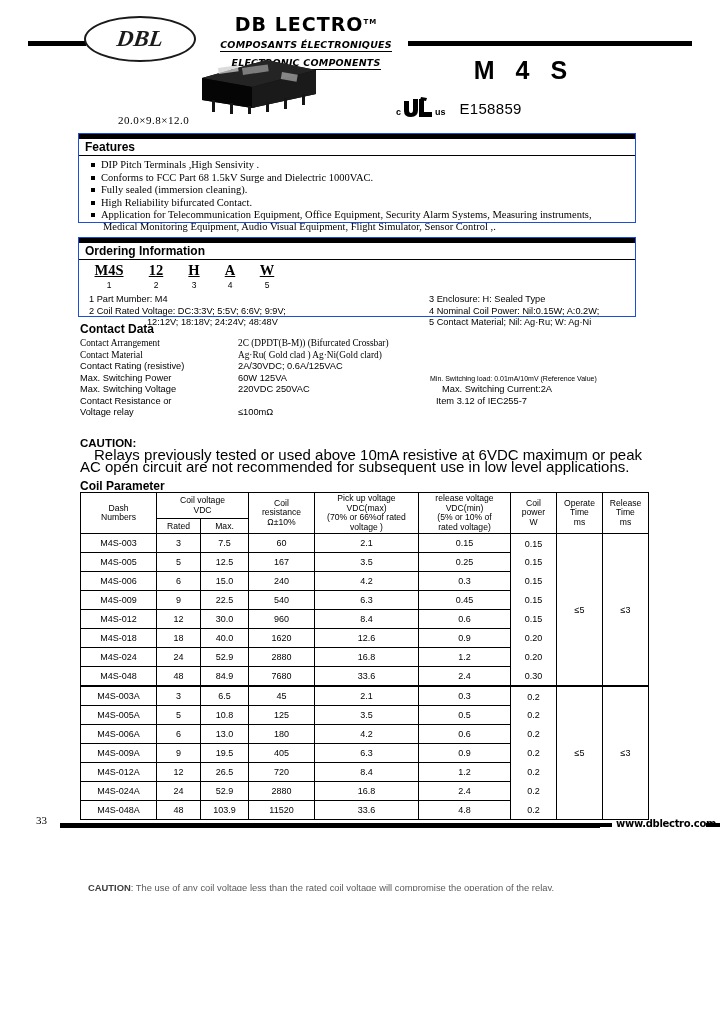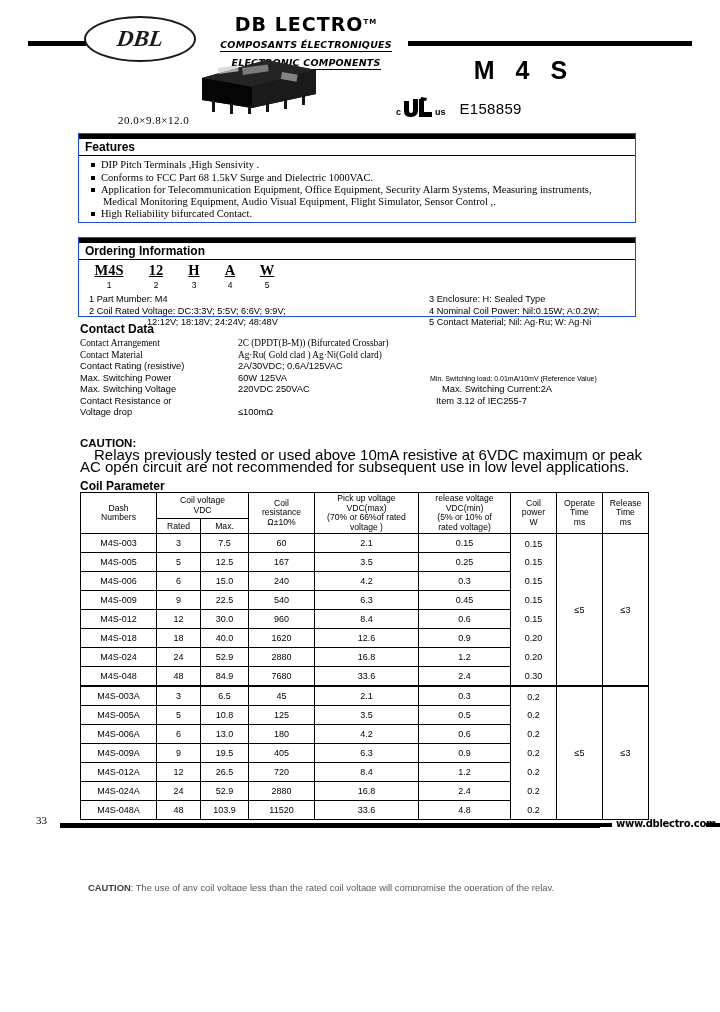--- a/index.html
+++ b/index.html
@@ -414,25 +414,26 @@
       <span class="ul-file">E158859</span>
     </div>
   </div>
 
   <div class="sec-box features-box">
     <div class="sec-bar"></div>
     <div class="sec-title">Features</div>
     <ul class="feat-list">
       <li>DIP Pitch Terminals ,High Sensivity .</li>
       <li>Conforms to FCC Part 68 1.5kV Surge and Dielectric 1000VAC.</li>
+      <li>Fully sealed (immersion cleaning).</li>
+      <li>High Reliability bifurcated Contact.</li>
       <li>
         <span>Application for Telecommunication Equipment,  Office Equipment,    Security Alarm Systems,    Measuring instruments,</span>
         <span class="cont">Medical Monitoring Equipment,  Audio Visual Equipment,    Flight Simulator,  Sensor Control ,.</span>
       </li>
-      <li>High Reliability bifurcated Contact.</li>
     </ul>
   </div>
 
   <div class="sec-box ordering-box">
     <div class="sec-bar"></div>
     <div class="sec-title">Ordering Information</div>
 
     <div class="order-codes">
       <span class="order-code" style="left:8px;  width:44px;">M4S</span>
       <span class="order-code" style="left:62px; width:30px;">12</span>
@@ -491,21 +492,21 @@
         <span class="cd-val">220VDC   250VAC</span>
         <span class="cd-note" style="left:362px;">Max. Switching Current:2A</span>
       </div>
 
       <div class="cd-row">
         <span class="cd-lbl" style="width:158px;">Contact      Resistance     or</span>
         <span class="cd-note" style="left:356px;">Item 3.12 of IEC255-7</span>
       </div>
 
       <div class="cd-row">
-        <span class="cd-lbl">Voltage drop</span>
+        <span class="cd-lbl">Voltage relay</span>
         <span class="cd-val">≤100mΩ</span>
       </div>
 
     </div>
   </div>
 
   <div class="caution-sec">
     <div class="caution-title">CAUTION:</div>
     <div class="caution-body">Relays previously tested or used above 10mA resistive at 6VDC maximum or peak AC open circuit are not recommended for subsequent use in low level applications.</div>
   </div>

